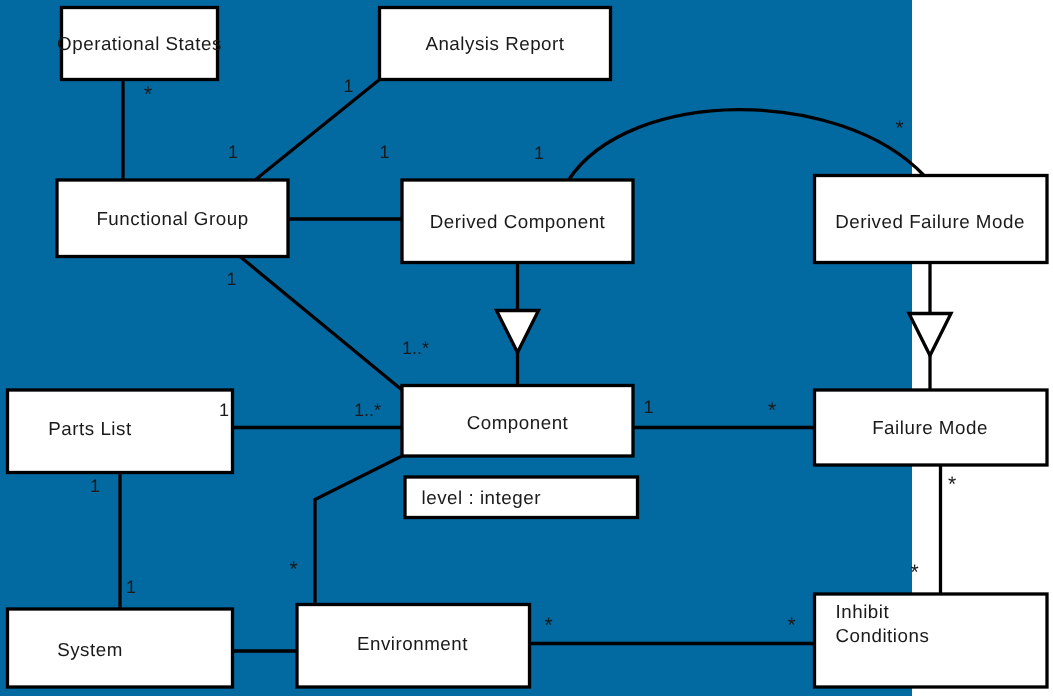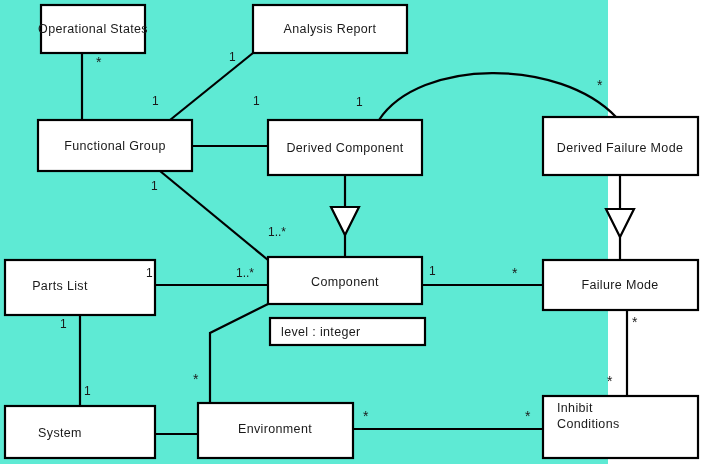--- a/index.html
+++ b/index.html
@@ -10,21 +10,21 @@
   body {
     width: 702px;
     height: 464px;
     font-family: "Liberation Sans", sans-serif;
     overflow: hidden;
   }
   #diagram-root {
     position: relative;
     width: 608px;
     height: 464px;
-    background: #5eead4;
+    background: #0369a1;
   }
   svg#uml-canvas {
     display: block;
     width: 702px;
     height: 464px;
   }
   .cls-box {
     fill: #ffffff;
     stroke: #000000;
     stroke-width: 2.2;

